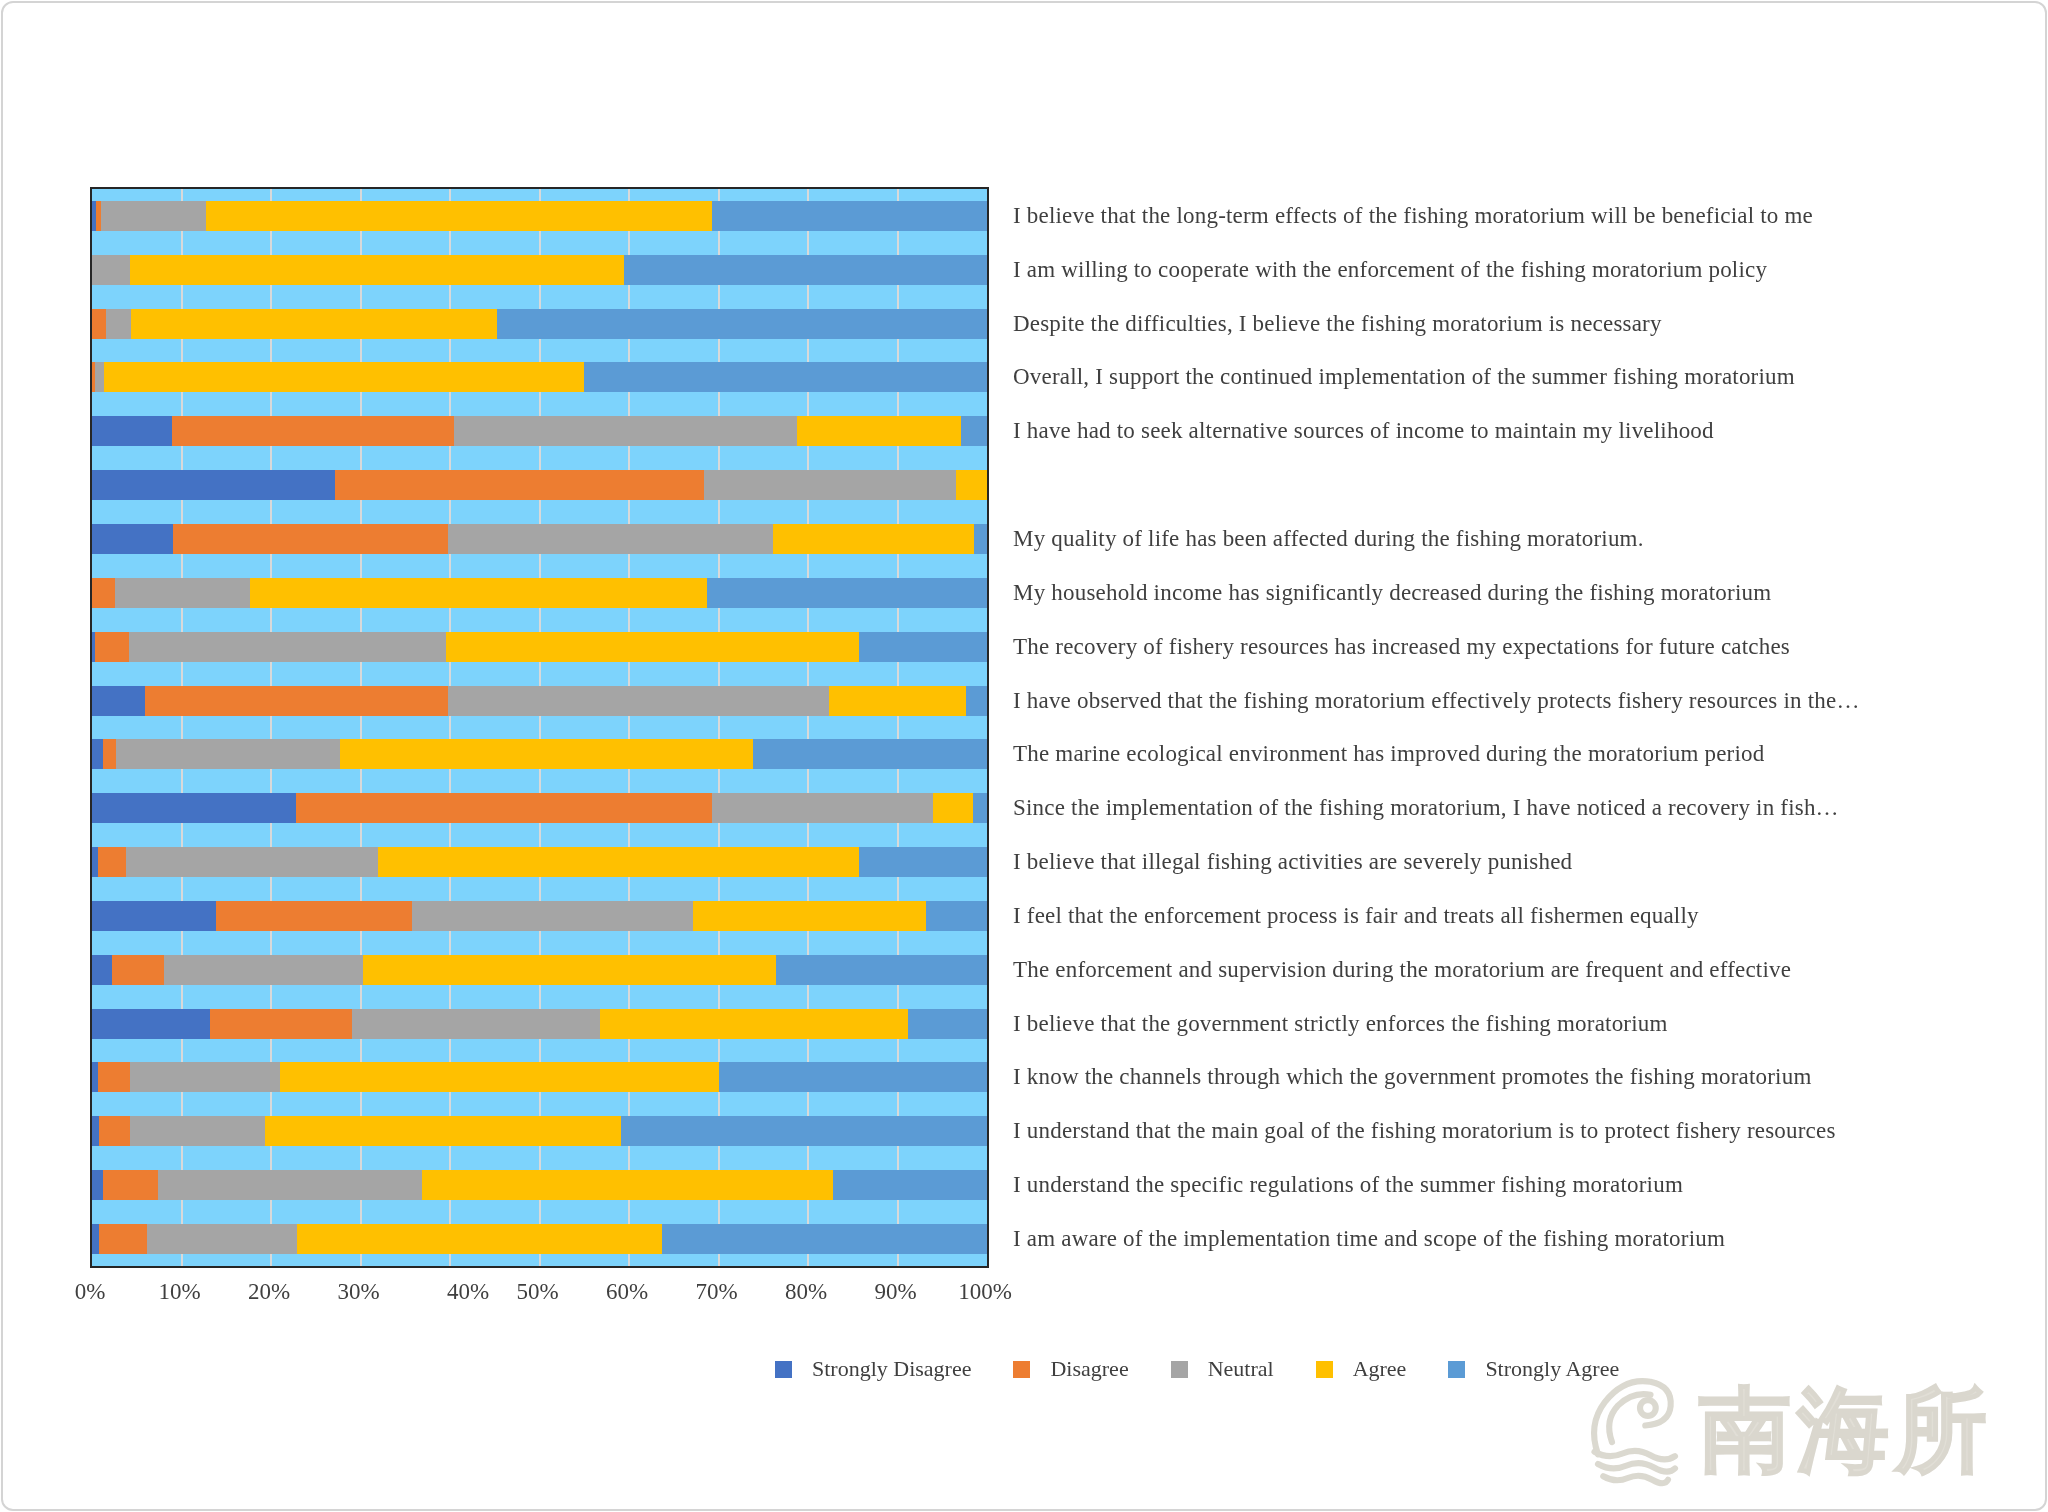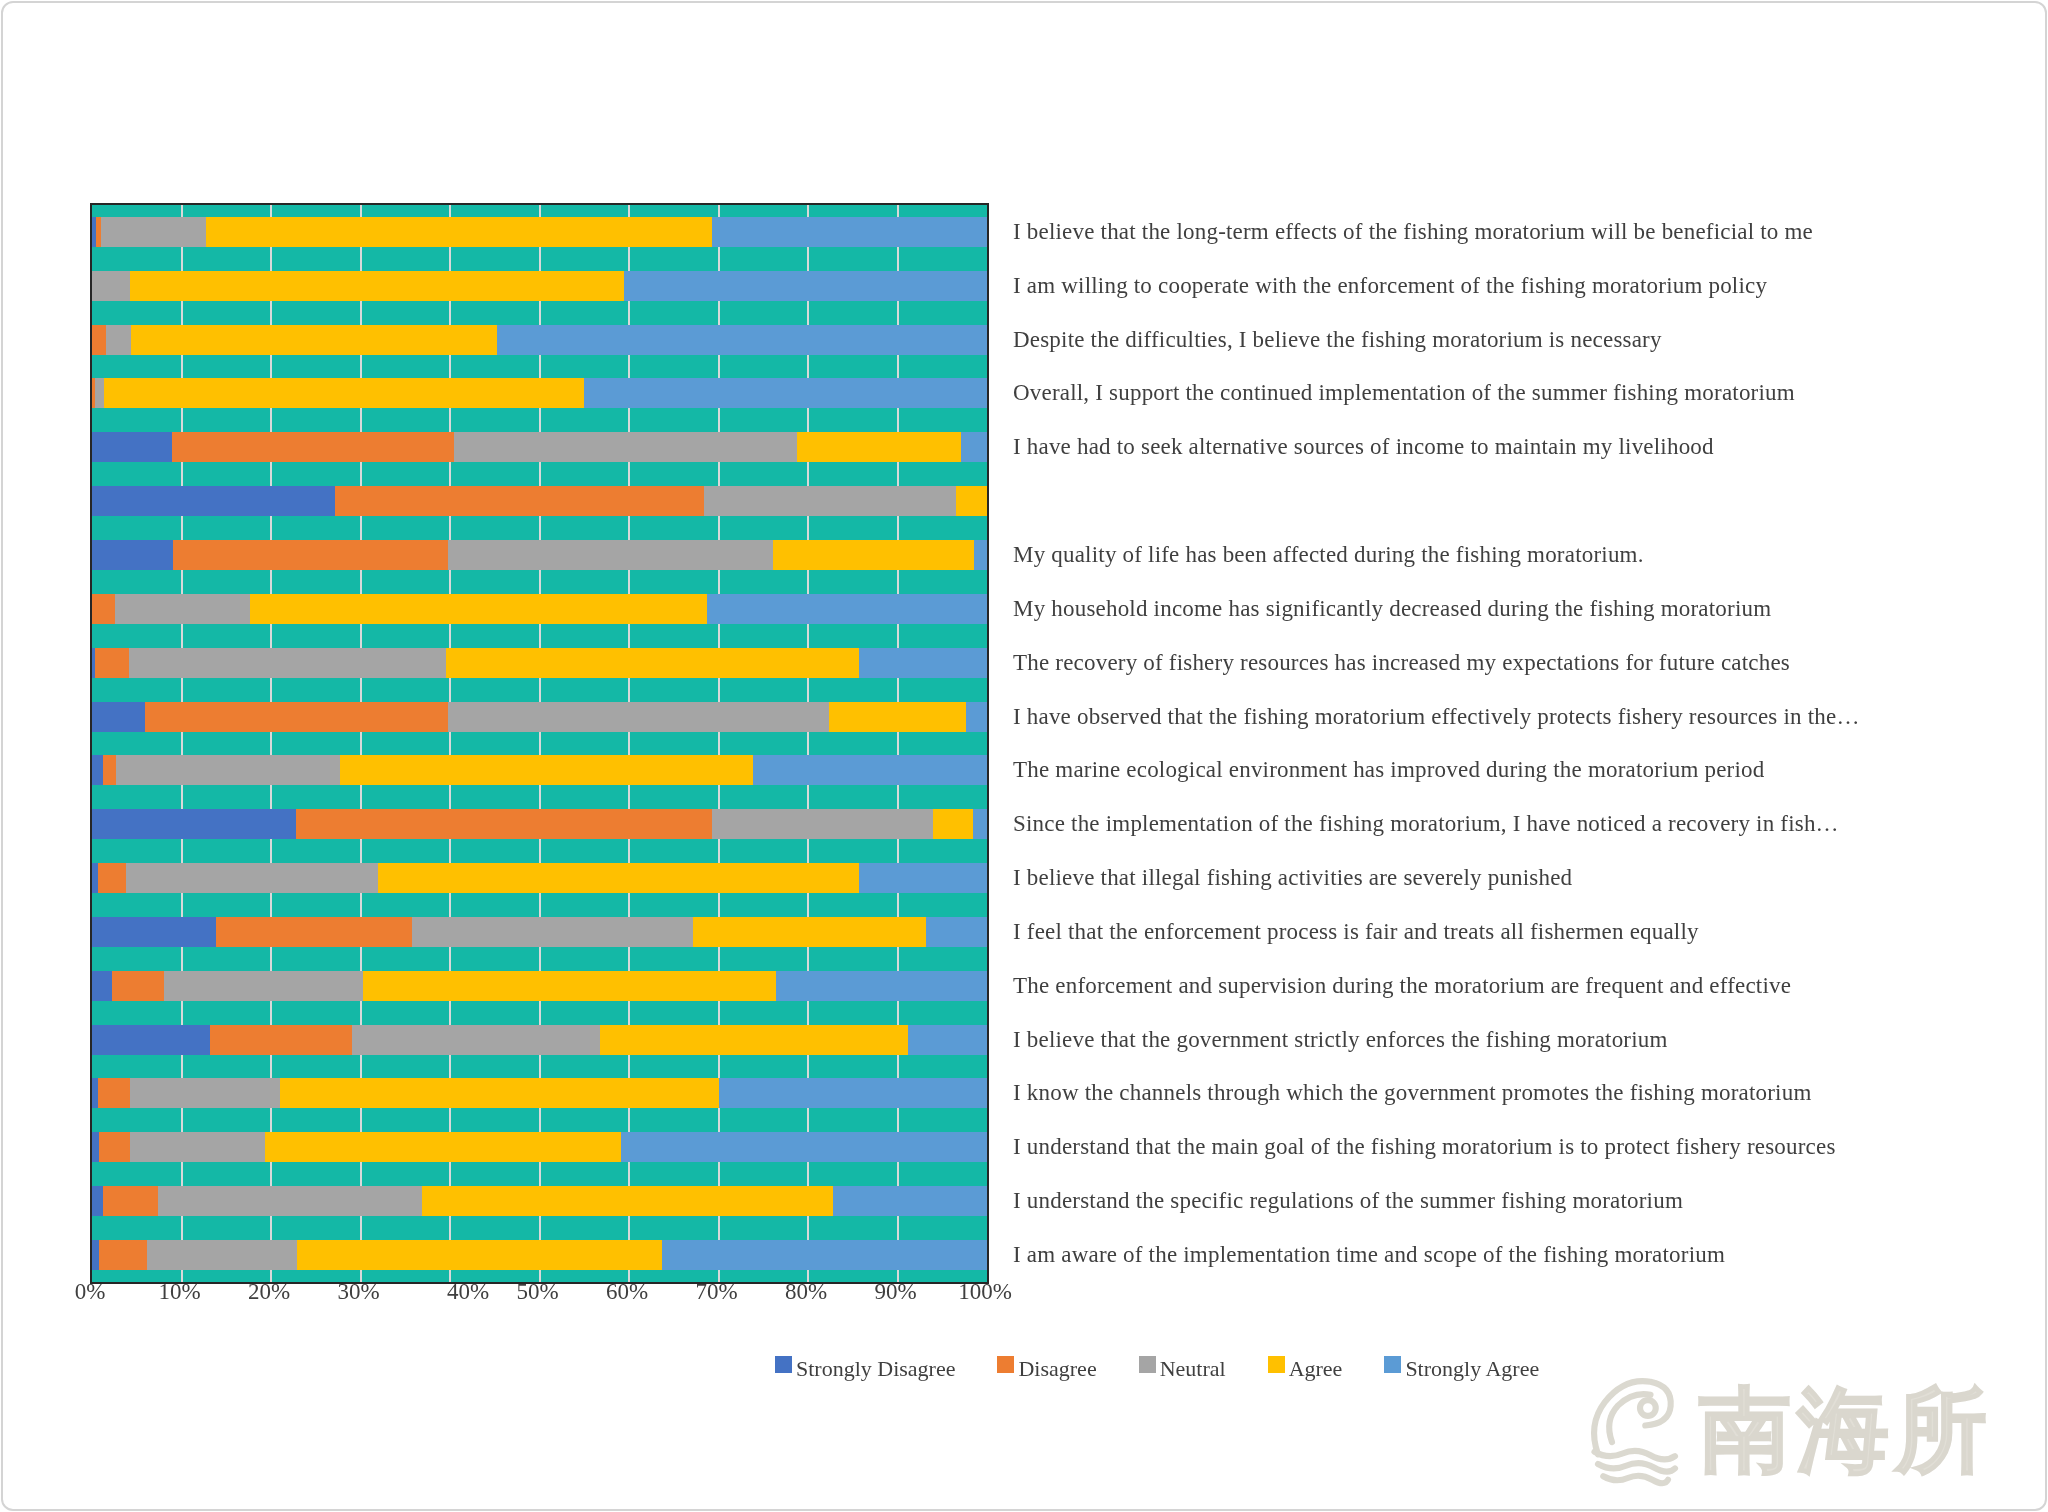--- a/index.html
+++ b/index.html
@@ -8,21 +8,21 @@
     font-family:"Liberation Serif","DejaVu Serif",serif;color:#3f3f3f;
     overflow:hidden;
   }
   .page-frame{
     position:absolute;inset:1px;border:2px solid #d4d4d4;border-radius:12px;
     pointer-events:none;
   }
   
   .plot{
     position:absolute;left:90px;top:187px;width:895px;height:1077px;
-    border:2px solid #262626;background:#14b8a6;margin-top:16px;
+    border:2px solid #262626;background:#7dd3fc;
   }
   .gridline{
     position:absolute;top:0;bottom:0;width:2px;background:#d9d9d9;
     transform:translateX(-1px);
   }
   .bar-rows{
     position:absolute;inset:0;display:flex;flex-direction:column;
     justify-content:space-around;
   }
   .bar-row{position:relative;height:30px;width:100%;}
@@ -35,21 +35,21 @@
   
   .x-axis{position:absolute;left:90px;top:1279px;width:895px;height:30px;}
   .x-tick{
     position:absolute;transform:translateX(-50%);font-size:23px;color:#3f3f3f;
     white-space:nowrap;
   }
   
   .legend{
     position:absolute;left:775px;top:1356px;display:flex;gap:42px;align-items:center;
   }
-  .legend-item{display:flex;gap:4px;}
+  .legend-item{display:flex;align-items:center;gap:20px;}
   .legend-swatch{width:17px;height:17px;display:inline-block;}
   .legend-label{font-size:22px;color:#3f3f3f;white-space:nowrap;}
   
   .watermark{
     position:absolute;right:55px;bottom:20px;display:flex;align-items:center;gap:10px;
     opacity:.9;pointer-events:none;
   }
   .watermark-text{
     font-size:92px;font-weight:bold;color:#dedbd2;letter-spacing:6px;line-height:1;
     -webkit-text-stroke:2px #d6d3c9;

